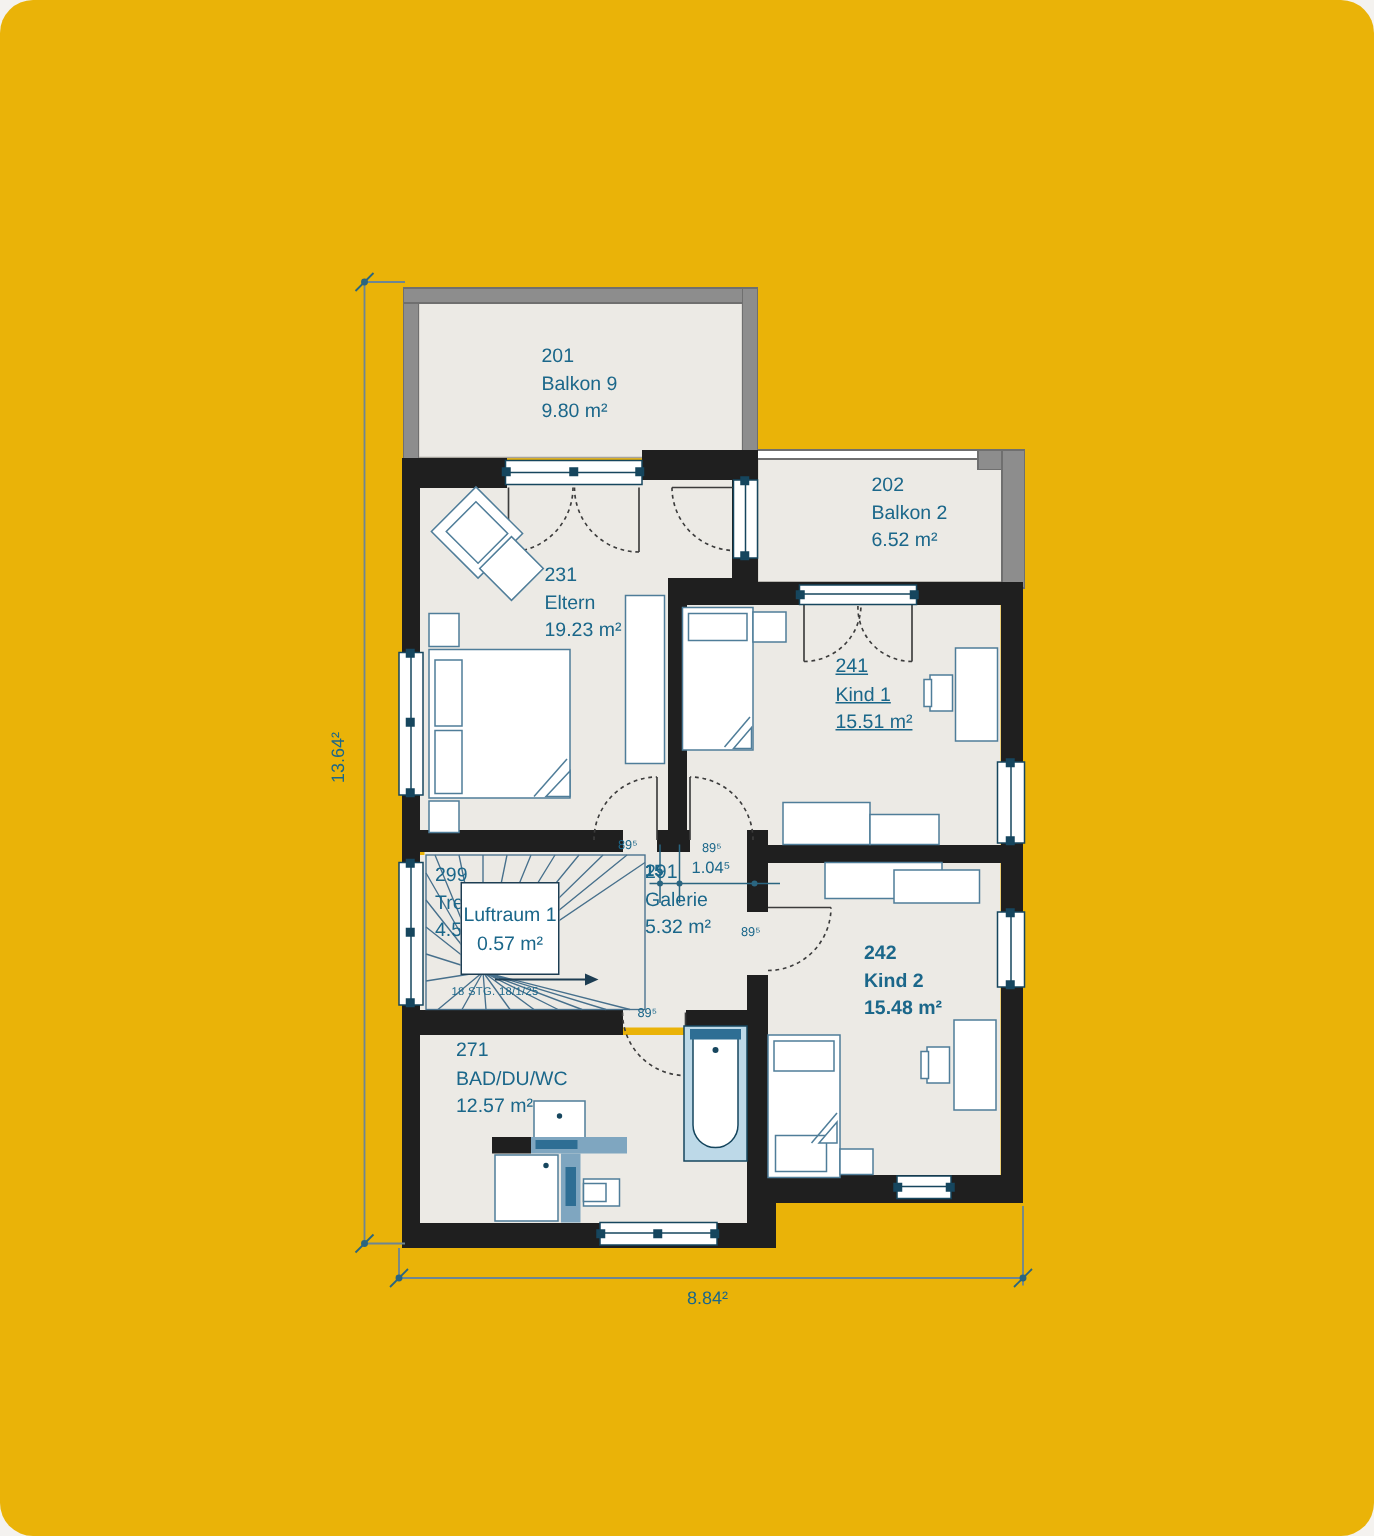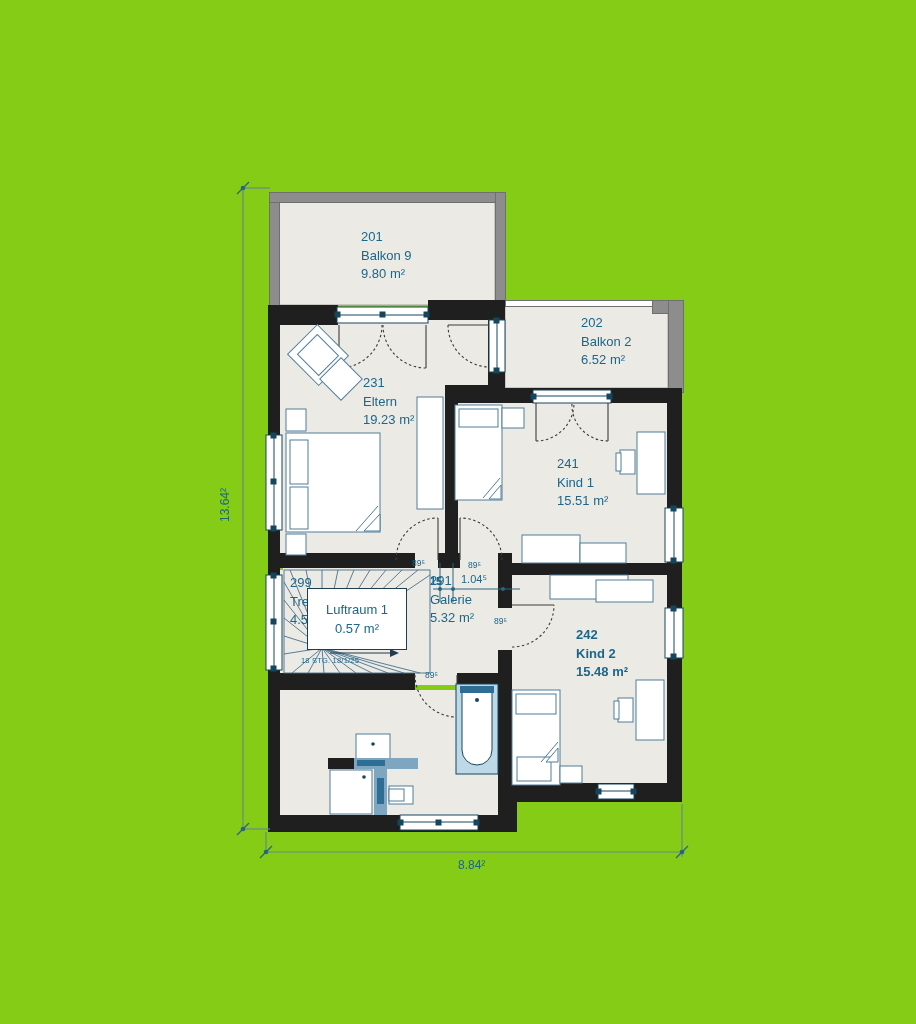--- a/index.html
+++ b/index.html
@@ -1,25 +1,25 @@
 <!DOCTYPE html>
 <html><head>
 <meta charset="utf-8">
 <style>
   html,body{margin:0;padding:0;background:#f4f2ef;}
-  #canvas{position:relative;width:916px;height:1024px;background:#84cc16;overflow:hidden;
-          font-family:"Liberation Sans", sans-serif;}
+  #canvas{position:relative;width:916px;height:1024px;background:#eab308;overflow:hidden;
+          font-family:"Liberation Sans", sans-serif;border-radius:22px;}
   #plan-svg{position:absolute;left:0;top:0;}
   .rlabel{position:absolute;color:#1b678a;font-size:13px;line-height:18.5px;white-space:nowrap;}
   .rlabel div{white-space:nowrap;}
   .dimlabel{position:absolute;color:#1b678a;font-size:12px;white-space:nowrap;}
   .smdim{position:absolute;color:#1b678a;font-size:11px;white-space:nowrap;}
   .tinydim{position:absolute;color:#1b678a;font-size:8.5px;white-space:nowrap;}
   .stairnote{position:absolute;color:#1b678a;font-size:7.5px;letter-spacing:.2px;white-space:nowrap;}
-  .luft{position:absolute;left:307px;top:588px;width:100px;height:62px;background:#fff;
+  .luft{position:absolute;left:307px;top:588px;width:66px;height:62px;background:#fff;
         border:1.5px solid #1d3d52;box-sizing:border-box;color:#1b678a;font-size:13px;
         display:flex;flex-direction:column;align-items:center;justify-content:center;gap:4px;}
   .vrot{transform:rotate(-90deg);transform-origin:center center;}
 </style>
 </head>
 <body>
 
 <div id="canvas">
 
 <svg id="plan-svg" width="916" height="1024" viewBox="0 0 916 1024">
@@ -292,21 +292,21 @@
   <div>Balkon 2</div>
   <div>6.52 m²</div>
 </div>
 
 <div class="rlabel" style="left:363px;top:374px;">
   <div>231</div>
   <div>Eltern</div>
   <div>19.23 m²</div>
 </div>
 
-<div class="rlabel" style="left:557px;top:455px;">
+<div class="rlabel" style="left:557px;top:435px;text-decoration:underline;">
   <div>241</div>
   <div>Kind 1</div>
   <div>15.51 m²</div>
 </div>
 
 <div class="rlabel" style="left:290px;top:574px;">
   <div>299</div>
   <div>Treppe</div>
   <div>4.53 m²</div>
 </div>
@@ -321,20 +321,25 @@
   <div>Galerie</div>
   <div>5.32 m²</div>
 </div>
 
 <div class="rlabel" style="left:576px;top:626px;font-weight:bold;">
   <div>242</div>
   <div>Kind 2</div>
   <div>15.48 m²</div>
 </div>
 
+<div class="rlabel" style="left:304px;top:691px;">
+  <div>271</div>
+  <div>BAD/DU/WC</div>
+  <div>12.57 m²</div>
+</div>
 
 <div class="stairnote" style="left:301px;top:656px;text-align:center;">18 STG. 18/1/25</div>
 
 <div class="dimlabel vrot" style="left:208px;top:498px;">13.64²</div>
 <div class="dimlabel" style="left:458px;top:858px;text-align:right;">8.84²</div>
 
 <div class="smdim" style="left:430px;top:575px;font-weight:bold;">15</div>
 <div class="smdim" style="left:461px;top:573px;">1.04⁵</div>
 <div class="smdim" style="left:508px;top:575px;"></div>
 

